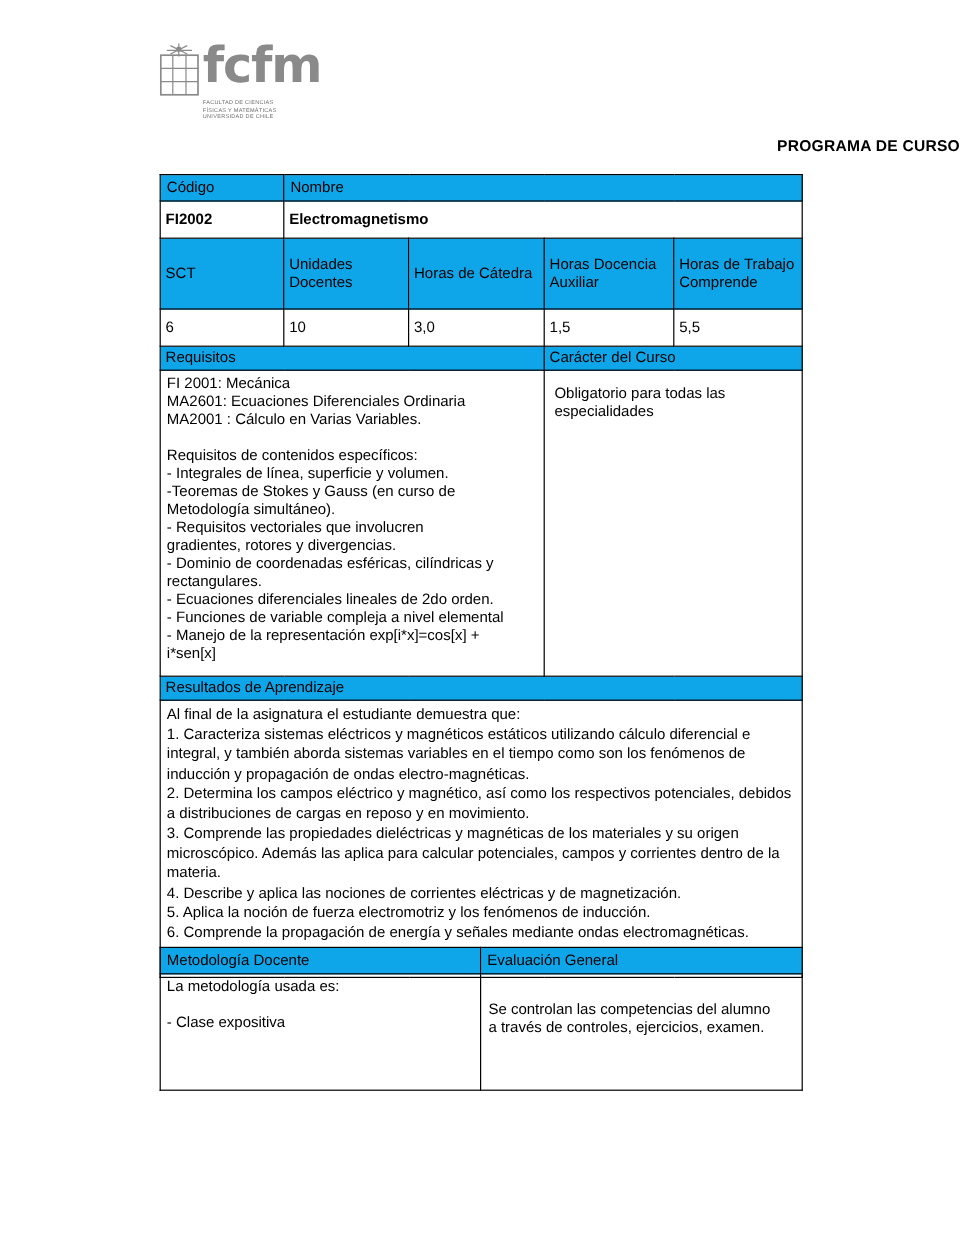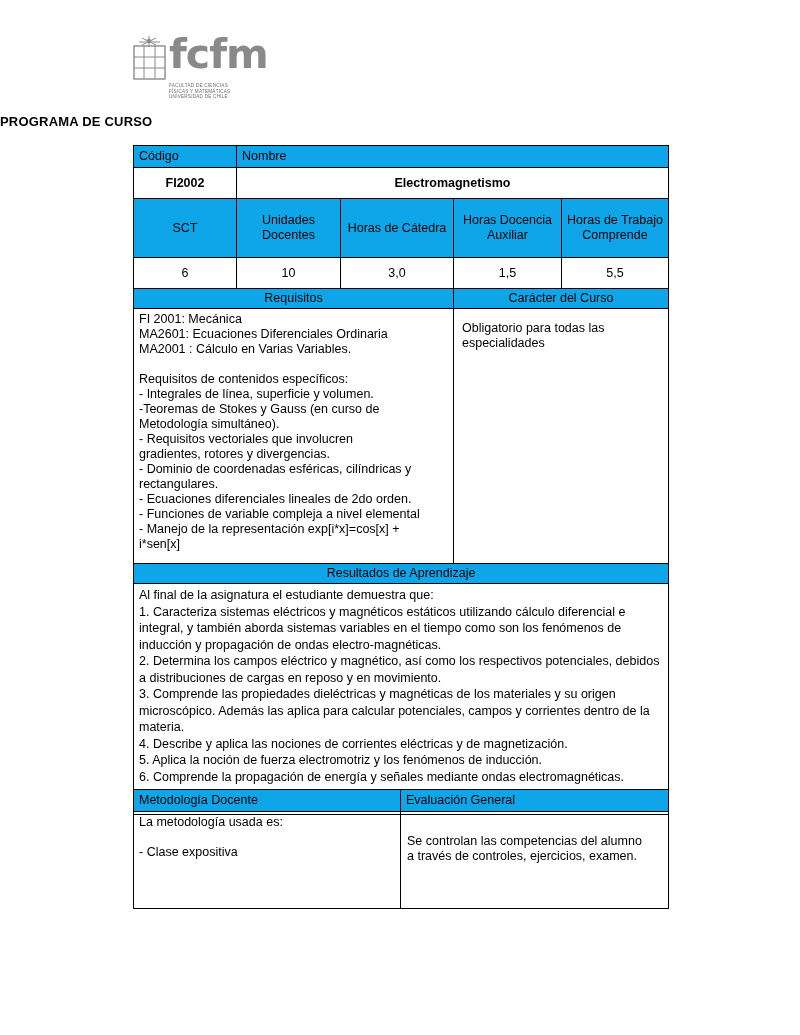--- a/index.html
+++ b/index.html
@@ -59,21 +59,21 @@
     width: 110px;
   }
   .logo-sub div { white-space: nowrap; }
 
   
   .doc-title {
     position: absolute;
     left: 0;
     top: 114px;
     width: 800px;
-    text-align: left;
+    text-align: right;
     font-size: 13px;
     font-weight: bold;
     letter-spacing: 0.2px;
   }
 
   
   table {
     border-collapse: collapse;
     table-layout: fixed;
   }
@@ -93,21 +93,21 @@
   .tbl-bottom {
     position: absolute;
     left: 133px;
     top: 789px;
     width: 535px;
   }
   .hdr {
     background: #0ea5e9;
     font-size: 12.5px;
   }
-  .ctr { text-align: center; }
+  .ctr { text-align: left; }
   .mid { vertical-align: middle; }
   .bold { font-weight: bold; }
   .cell-pad { padding: 3px 5px; }
   .blk { display: block; }
   .spacer-line { height: 15px; }
 </style>
 </head>
 <body>
 
 <div class="page">

